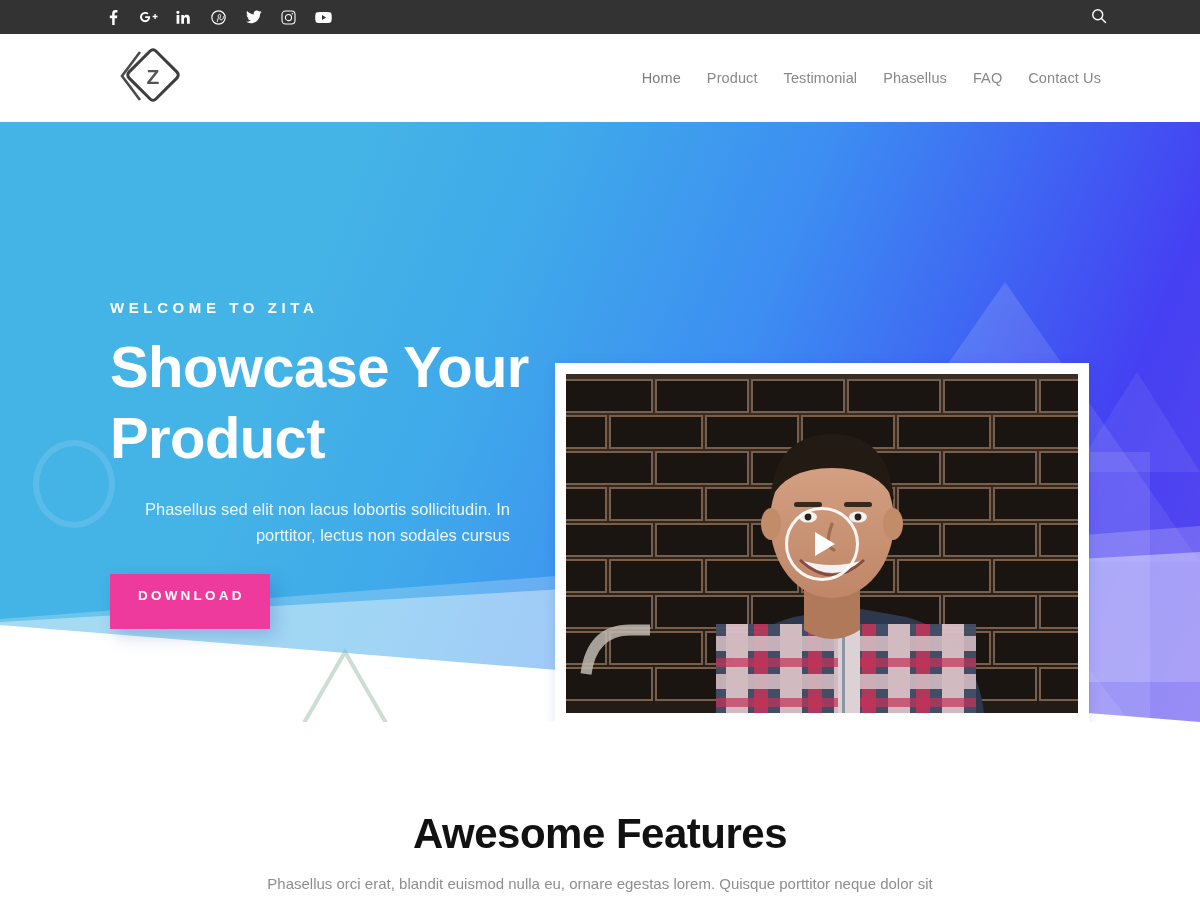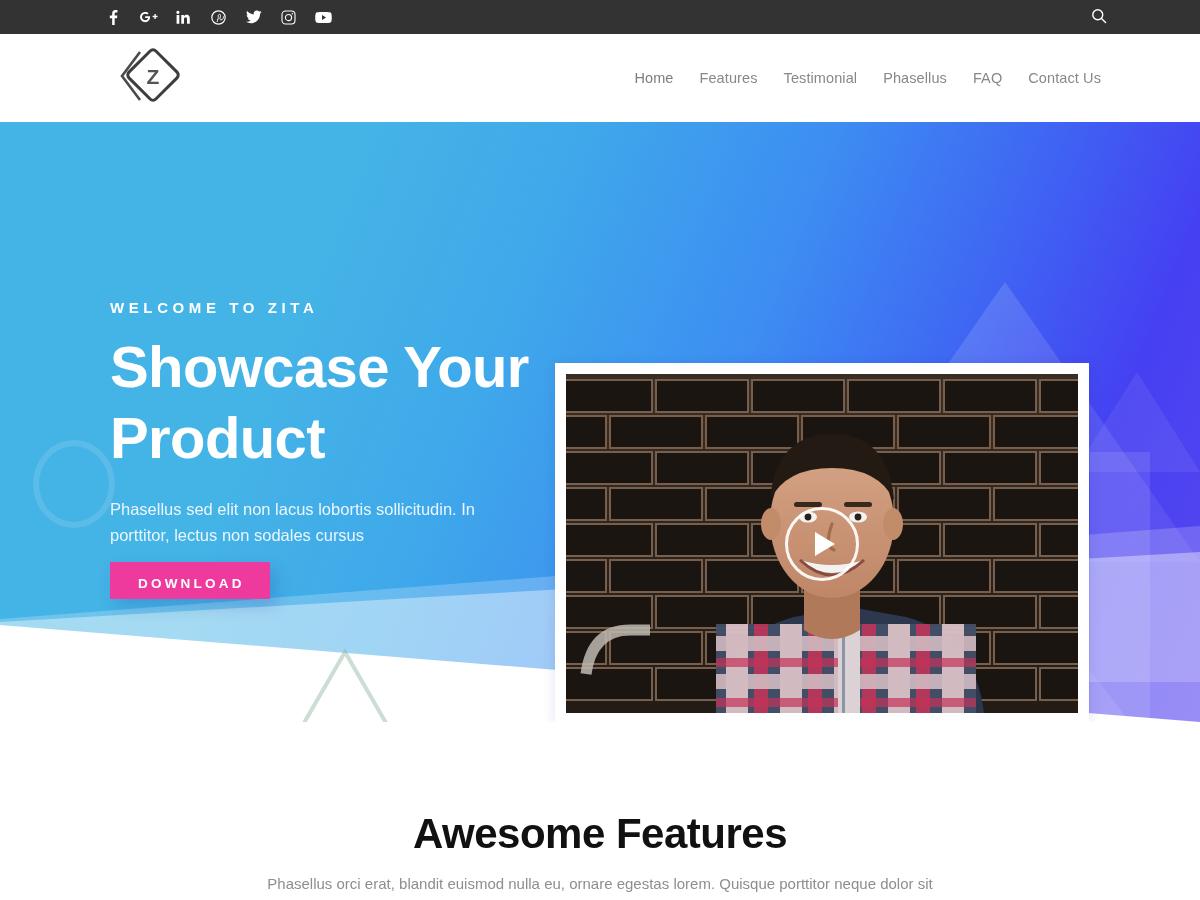--- a/index.html
+++ b/index.html
@@ -77,27 +77,27 @@
     color:#ffffff; font-size:15px; font-weight:700;
     letter-spacing:4.6px; margin-bottom:16px;
   }
   .hero-title {
     color:#ffffff; font-size:58px; font-weight:700;
     line-height:1.22; letter-spacing:-0.6px;
     margin-bottom:22px;
   }
   .hero-sub {
     color:#eaf6fd; font-size:16.5px; line-height:1.58;
-    width:400px; margin-bottom:14px;
+    width:400px; margin-bottom:26px;text-align:right;
   }
   .btn-download {
     display:inline-block;
     background:#ee3a9c; color:#ffffff;
     font-size:13.5px; font-weight:700; letter-spacing:3.2px;
-    padding:14px 25px 8px 28px;
+    padding:14px 25px 26px 28px;
     border:none; cursor:pointer;
     box-shadow:6px 7px 16px rgba(40,60,160,0.22);
   }
 
   
   .video-frame {
     position:absolute; left:555px; top:241px;
     width:534px; height:361px;
     background:#ffffff; padding:11px;
     box-shadow:0 2px 12px rgba(20,40,120,0.12);
@@ -222,21 +222,21 @@
         <g fill="none" stroke="#3d3d3d" stroke-width="3">
           <rect x="24" y="14" width="38" height="38" rx="4" transform="rotate(45 43 33)"></rect>
         </g>
         <text x="43" y="42" text-anchor="middle" font-family="'Liberation Sans',sans-serif" font-size="21" font-weight="700" fill="#545454">Z</text>
       </svg>
     </span>
   </a>
 
   <nav class="mainnav">
     <a class="nav-link" href="#">Home</a>
-    <a class="nav-link" href="#">Features</a>
+    <a class="nav-link" href="#">Product</a>
     <a class="nav-link" href="#">Testimonial</a>
     <a class="nav-link" href="#">Phasellus</a>
     <a class="nav-link" href="#">FAQ</a>
     <a class="nav-link" href="#">Contact Us</a>
   </nav>
 </div>
 
 <section class="hero">
 
   <svg class="hero-bg-layer" width="1200" height="600" viewBox="0 0 1200 600" preserveAspectRatio="none">

